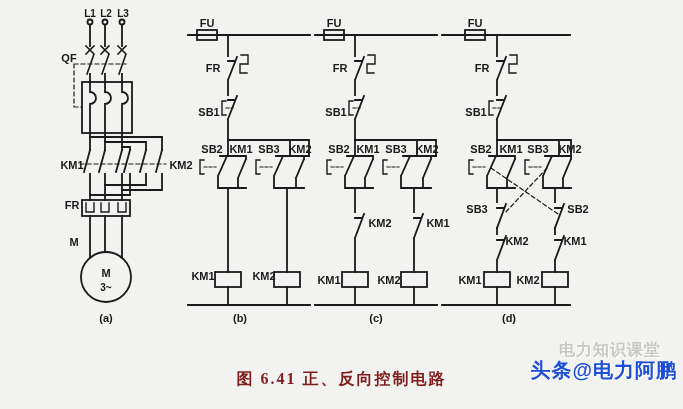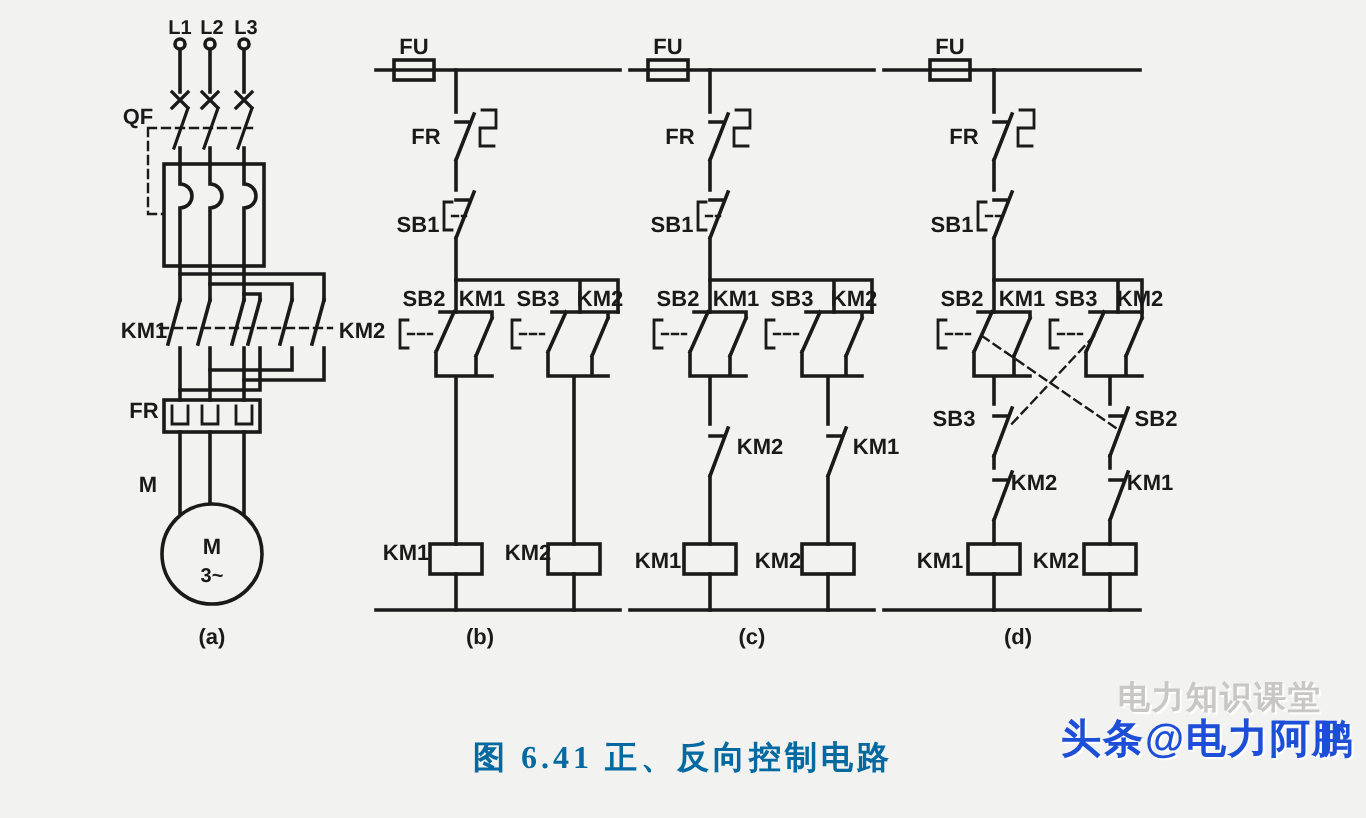--- a/index.html
+++ b/index.html
@@ -11,21 +11,21 @@
   svg{position:absolute;left:0;top:0;}
   svg text{
     font-family:"Liberation Sans",sans-serif;
     font-weight:700;fill:#1a1a1a;
   }
   .t11{font-size:11px;}
   .t10{font-size:10px;}
   .caption{
     position:absolute;left:0;top:369px;width:683px;
     text-align:center;font-family:"Liberation Serif",serif;
-    font-weight:700;font-size:16px;color:#0369a1;letter-spacing:2px;
+    font-weight:700;font-size:16px;color:#7f1d1d;letter-spacing:2px;
   }
   .watermark{
     position:absolute;right:6px;top:341px;width:220px;text-align:right;
     font-weight:700;line-height:1.15;
     color:#c8c7c3;text-shadow:1px 1px 0 #ffffff;
     pointer-events:none;
   }
   .watermark .wm1{font-size:16px;margin-right:16px;letter-spacing:1px;}
   .watermark .wm2{font-size:20px;letter-spacing:1px;color:#1d4ed8;}
 </style>

